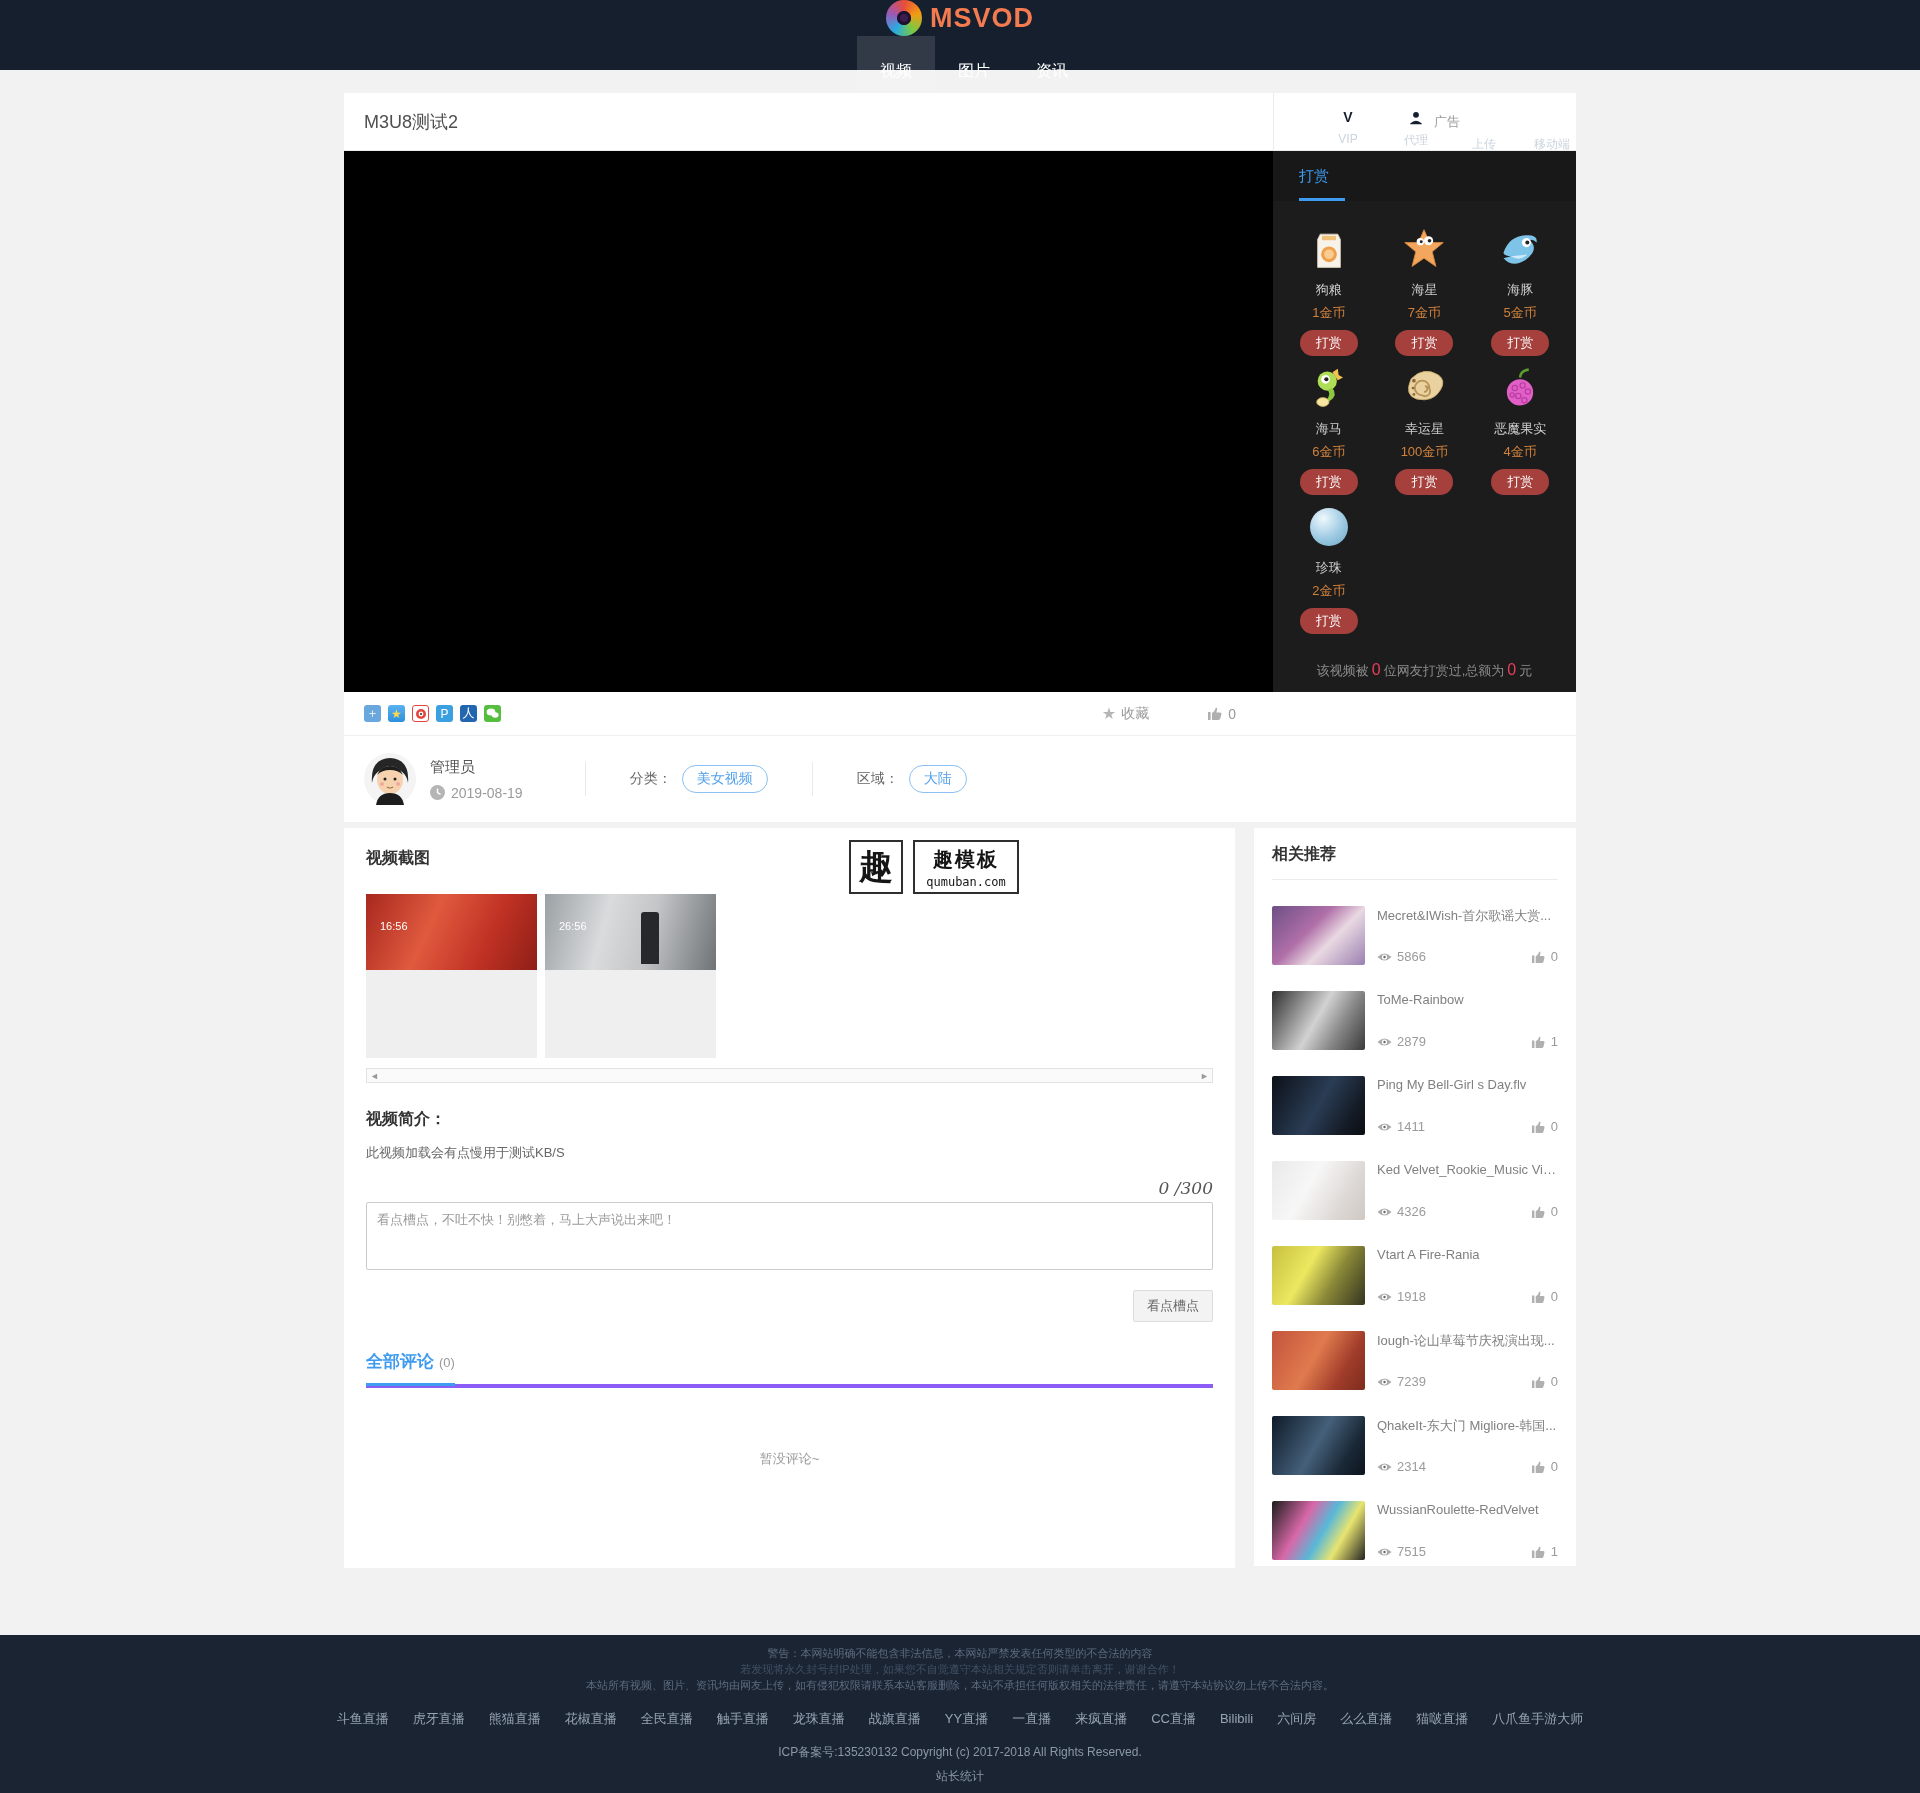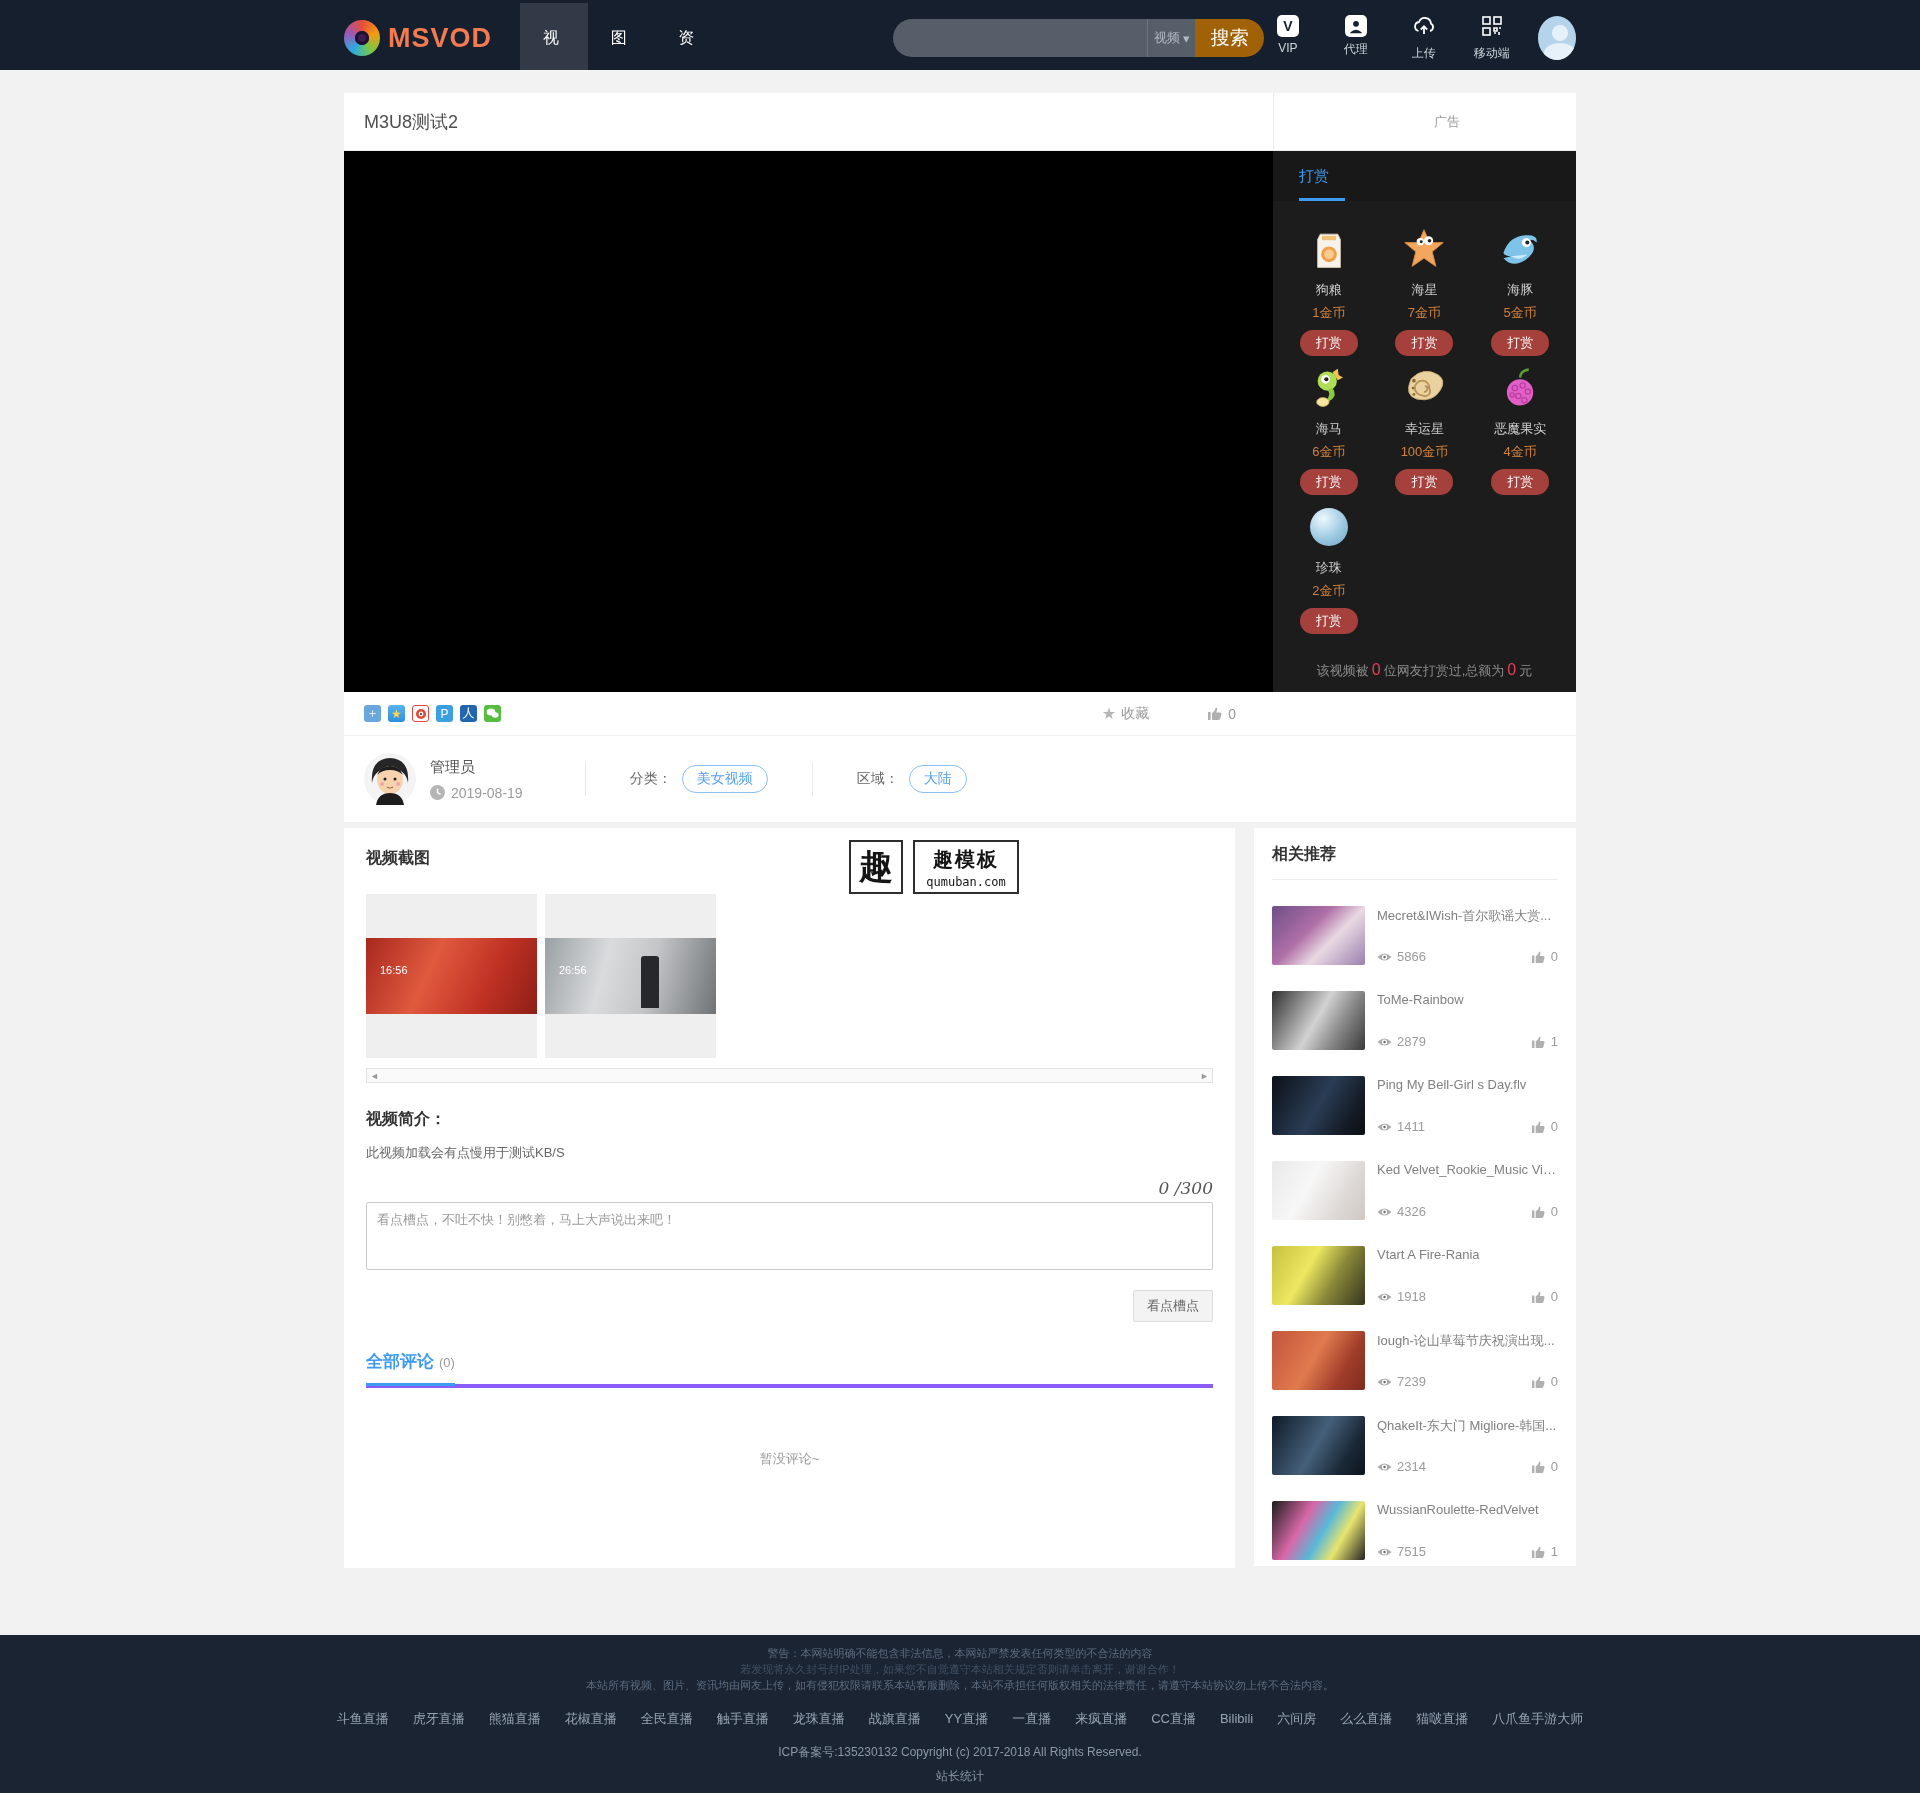--- a/index.html
+++ b/index.html
@@ -1,21 +1,21 @@
 <!DOCTYPE html>
 <html><head>
 <meta charset="utf-8">
 <style>
   * { margin:0; padding:0; box-sizing:border-box; }
   body { width:1920px; background:#f2f2f2; font-family:"Liberation Sans", sans-serif; }
   .wrap { width:1232px; margin:0 auto; }
 
   
   .header { height:70px; background:#151f2d; }
-  .header .wrap { display:flex; align-items:center; height:76px; }
+  .header .wrap { display:flex; align-items:center; height:76px;flex-direction:column; }
   .logo { display:flex; align-items:center; gap:8px; }
   .logo-ic { width:36px; height:36px; border-radius:50%;
     background:conic-gradient(#e74c3c,#f39c12,#7ac943,#29abe2,#9b59b6,#e74c3c);
     position:relative; }
   .logo-ic::after{ content:""; position:absolute; left:11px; top:11px; width:14px; height:14px;
     border-radius:50%; background:#3a1d4e; box-shadow:inset 0 0 0 3px #1d1030; }
   .logo-tx { font-size:27px; font-weight:bold; color:#f47a4f; letter-spacing:1px; }
   .nav { display:flex; height:70px; margin-left:28px; }
   .nav-item { height:70px; line-height:70px; padding:0 23px; color:#fff; font-size:16px; cursor:pointer; }
   .nav-item.active { background:rgba(255,255,255,0.12); }
@@ -97,21 +97,21 @@
   .watermark { position:absolute; left:505px; top:12px; display:flex; }
   .wm-box1 { width:54px; height:54px; border:2px solid #2e2e2e; background:#fff; display:flex;
     align-items:center; justify-content:center; font-size:34px; font-weight:bold; color:#151515;
     font-family:"Liberation Serif", serif; }
   .wm-box2 { width:106px; height:54px; border:2px solid #2e2e2e; background:#fff; margin-left:10px;
     display:flex; flex-direction:column; align-items:center; justify-content:center; color:#151515; }
   .wm-name { font-size:20px; font-weight:bold; letter-spacing:2px; }
   .wm-dom { font-size:12px; font-family:"DejaVu Sans Mono", monospace; margin-top:2px; }
 
   .shots { display:flex; gap:8px; margin-top:25px; }
-  .shot { width:171px; height:164px; background:#efefef; display:flex; align-items:center; }
+  .shot { width:171px; height:164px; background:#efefef; display:flex; align-items:flex-start; }
   .shot-img { width:171px; height:76px; position:relative; }
   .shot-img .stime { position:absolute; left:14px; top:26px; color:#fff; font-size:11px; }
   .shot1 { background:linear-gradient(115deg,#a8281f,#e05a3e 38%,#c03124 70%,#8e1f16); }
   .shot2 { background:linear-gradient(105deg,#9aa0a4,#d9dbdc 35%,#c4c6c8 60%,#6f7376); }
   .shot2::after { content:""; position:absolute; left:96px; top:18px; width:18px; height:52px;
     background:#26282b; border-radius:3px 3px 0 0; }
   .hscroll { height:15px; border:1px solid #e2e2e2; background:#fafafa; display:flex;
     align-items:center; justify-content:space-between; padding:0 3px; color:#999;
     font-size:9px; margin-top:10px; cursor:pointer; }
 

